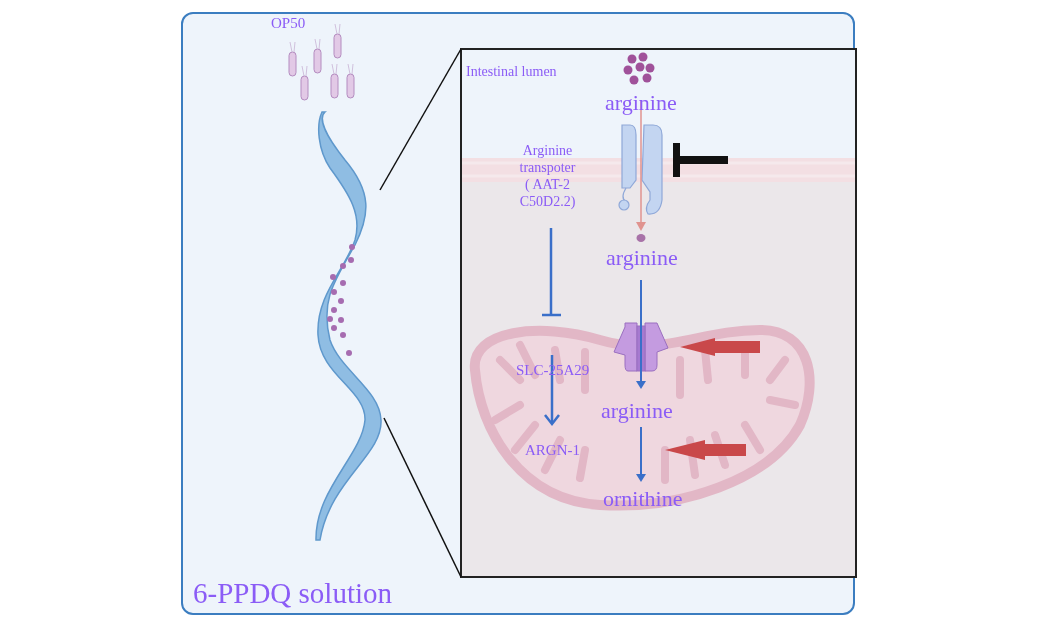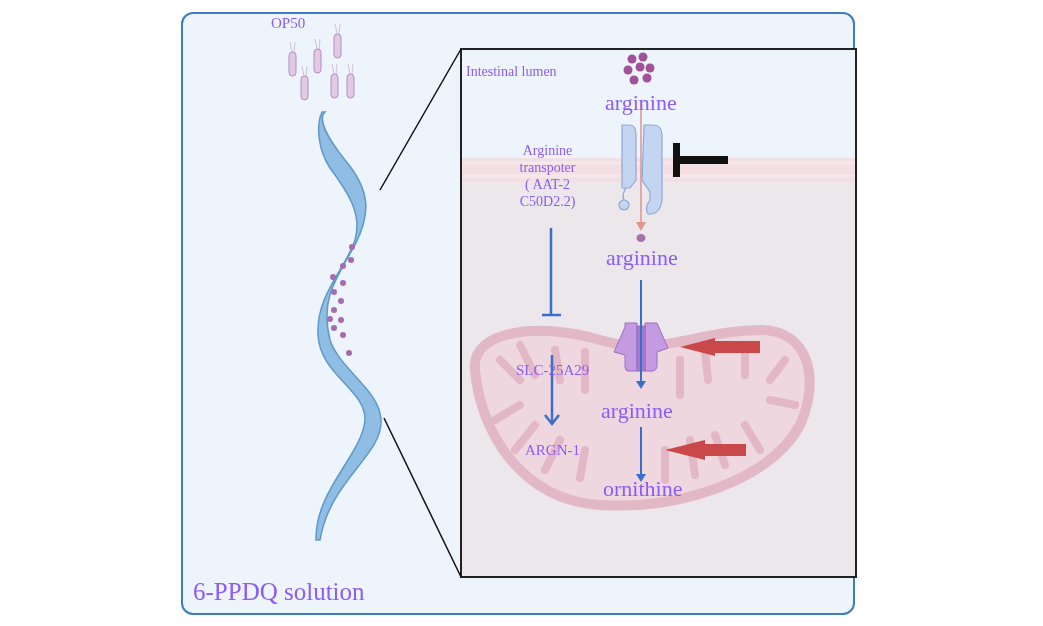--- a/index.html
+++ b/index.html
@@ -8,22 +8,22 @@
   svg.main { position:absolute; left:0; top:0; }
   .lbl { position:absolute; color:#8b5cf6; white-space:nowrap; line-height:1; }
   .op50 { left:271px; top:16px; font-size:15px; }
   .lumen { left:466px; top:65px; font-size:14px; }
   .arg1 { left:605px; top:92px; font-size:22px; }
   .transporter { left:505px; top:142px; font-size:14px; text-align:center; line-height:17px; white-space:normal; width:85px; }
   .arg2 { left:606px; top:247px; font-size:22px; }
   .slc { left:516px; top:323px; font-size:15px;margin-top:40px; }
   .arg3 { left:601px; top:400px; font-size:22px; }
   .argn { left:525px; top:443px; font-size:15px;text-align:center; }
-  .orn { left:603px; top:478px; font-size:22px; }
-  .solution { left:193px; top:579px; font-size:25px; }
+  .orn { left:603px; top:488px; font-size:22px; }
+  .solution { left:193px; top:579px; font-size:29px; }
 </style>
 </head>
 <body>
 
 <div class="panel"></div>
 
 <svg class="main" width="1043" height="626">
 
   <rect x="461" y="49" width="395" height="130" fill="#eef4fb"></rect>
   <rect x="461" y="179" width="395" height="398" fill="#ebe7ea"></rect>

